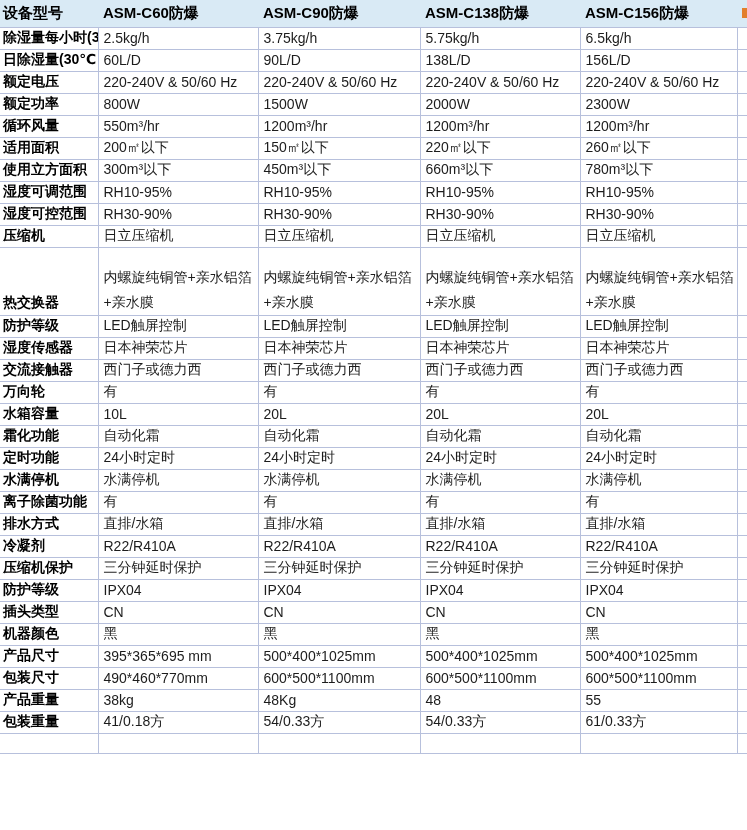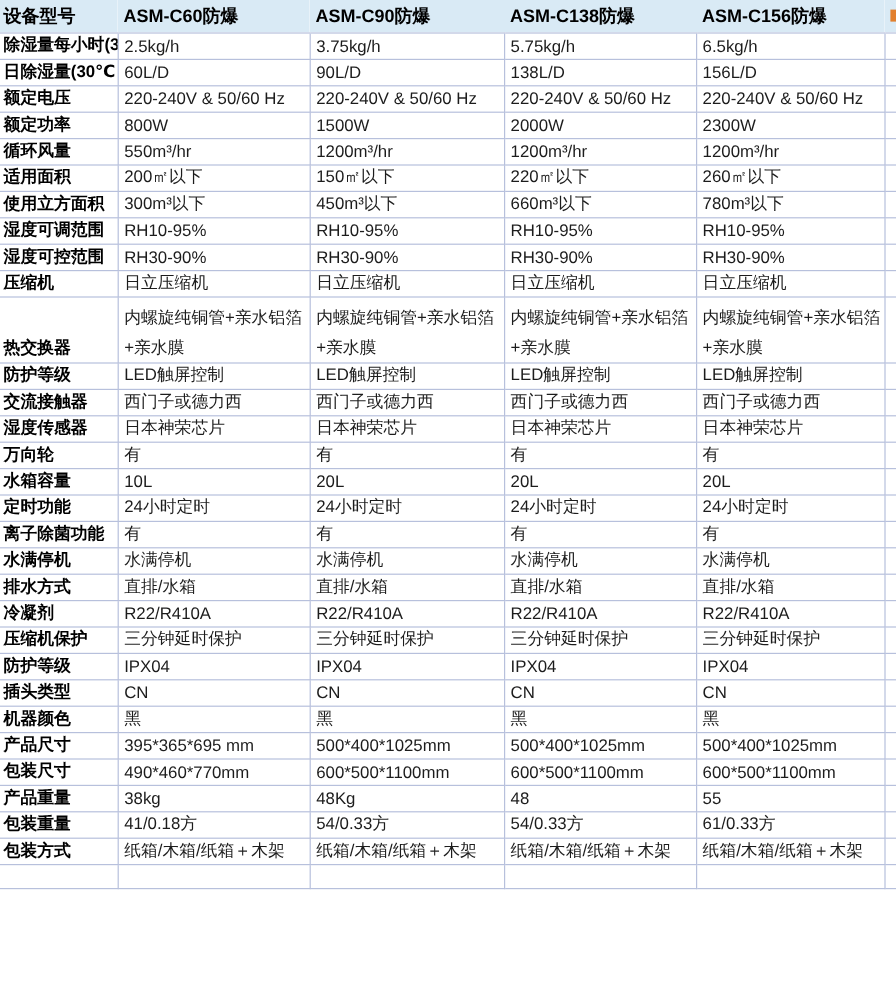--- a/index.html
+++ b/index.html
@@ -30,21 +30,21 @@
     border-right:none;
     font-weight:bold;font-size:15px;color:#000;
   }
   thead th.corner{padding-left:3px;}
   tbody tr{height:22px;}
   tbody th.rowlabel{
     font-weight:bold;color:#000;padding-left:3px;background:#fff;
   }
   tbody tr.tall{height:48px;}
   tbody tr.tall td.val{
-    white-space:normal;line-height:25px;padding-top:4px;
+    white-space:normal;line-height:25px;padding-top:17px;
   }
   tbody tr.tall th.rowlabel{vertical-align:bottom;padding-bottom:3px;margin-left:16px;}
   tbody tr.filler{height:20px;}
   .clip-frag{
     position:absolute;top:8px;right:0;width:5px;height:10px;
     background:var(--frag);opacity:.85;
   }
 </style>
 </head>
 <body>
@@ -160,76 +160,84 @@
         </tr>
         <tr>
           <th class="rowlabel">防护等级</th>
           <td class="val">LED触屏控制</td>
           <td class="val">LED触屏控制</td>
           <td class="val">LED触屏控制</td>
           <td class="val">LED触屏控制</td>
           <td></td>
         </tr>
         <tr>
+          <th class="rowlabel">湿度传感器</th>
+          <td class="val">日本神荣芯片</td>
+          <td class="val">日本神荣芯片</td>
+          <td class="val">日本神荣芯片</td>
+          <td class="val">日本神荣芯片</td>
+          <td></td>
+        </tr>
+        <tr>
           <th class="rowlabel">交流接触器</th>
           <td class="val">西门子或德力西</td>
           <td class="val">西门子或德力西</td>
           <td class="val">西门子或德力西</td>
           <td class="val">西门子或德力西</td>
           <td></td>
         </tr>
         <tr>
-          <th class="rowlabel">湿度传感器</th>
-          <td class="val">日本神荣芯片</td>
-          <td class="val">日本神荣芯片</td>
-          <td class="val">日本神荣芯片</td>
-          <td class="val">日本神荣芯片</td>
-          <td></td>
-        </tr>
-        <tr>
           <th class="rowlabel">万向轮</th>
           <td class="val">有</td>
           <td class="val">有</td>
           <td class="val">有</td>
           <td class="val">有</td>
           <td></td>
         </tr>
         <tr>
           <th class="rowlabel">水箱容量</th>
           <td class="val">10L</td>
           <td class="val">20L</td>
           <td class="val">20L</td>
           <td class="val">20L</td>
           <td></td>
         </tr>
         <tr>
+          <th class="rowlabel">霜化功能</th>
+          <td class="val">自动化霜</td>
+          <td class="val">自动化霜</td>
+          <td class="val">自动化霜</td>
+          <td class="val">自动化霜</td>
+          <td></td>
+        </tr>
+        <tr>
           <th class="rowlabel">定时功能</th>
           <td class="val">24小时定时</td>
           <td class="val">24小时定时</td>
           <td class="val">24小时定时</td>
           <td class="val">24小时定时</td>
           <td></td>
         </tr>
         <tr>
-          <th class="rowlabel">离子除菌功能</th>
-          <td class="val">有</td>
-          <td class="val">有</td>
-          <td class="val">有</td>
-          <td class="val">有</td>
-          <td></td>
-        </tr>
-        <tr>
           <th class="rowlabel">水满停机</th>
           <td class="val">水满停机</td>
           <td class="val">水满停机</td>
           <td class="val">水满停机</td>
           <td class="val">水满停机</td>
           <td></td>
         </tr>
         <tr>
+          <th class="rowlabel">离子除菌功能</th>
+          <td class="val">有</td>
+          <td class="val">有</td>
+          <td class="val">有</td>
+          <td class="val">有</td>
+          <td></td>
+        </tr>
+        <tr>
           <th class="rowlabel">排水方式</th>
           <td class="val">直排/水箱</td>
           <td class="val">直排/水箱</td>
           <td class="val">直排/水箱</td>
           <td class="val">直排/水箱</td>
           <td></td>
         </tr>
         <tr>
           <th class="rowlabel">冷凝剂</th>
           <td class="val">R22/R410A</td>
@@ -293,28 +301,20 @@
           <td class="val">48</td>
           <td class="val">55</td>
           <td></td>
         </tr>
         <tr>
           <th class="rowlabel">包装重量</th>
           <td class="val">41/0.18方</td>
           <td class="val">54/0.33方</td>
           <td class="val">54/0.33方</td>
           <td class="val">61/0.33方</td>
-          <td></td>
-        </tr>
-        <tr>
-          <th class="rowlabel">包装方式</th>
-          <td class="val">纸箱/木箱/纸箱＋木架</td>
-          <td class="val">纸箱/木箱/纸箱＋木架</td>
-          <td class="val">纸箱/木箱/纸箱＋木架</td>
-          <td class="val">纸箱/木箱/纸箱＋木架</td>
           <td></td>
         </tr>
         <tr class="filler">
           <th class="rowlabel"></th>
           <td></td>
           <td></td>
           <td></td>
           <td></td>
           <td></td>
         </tr>

